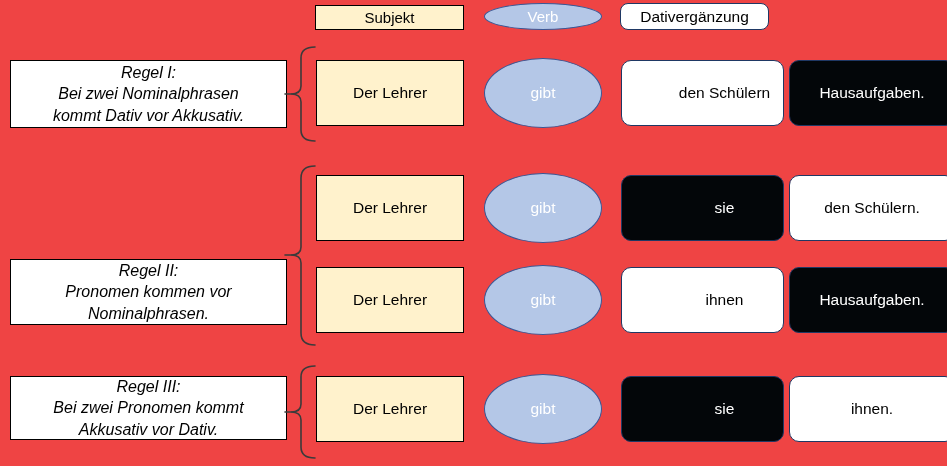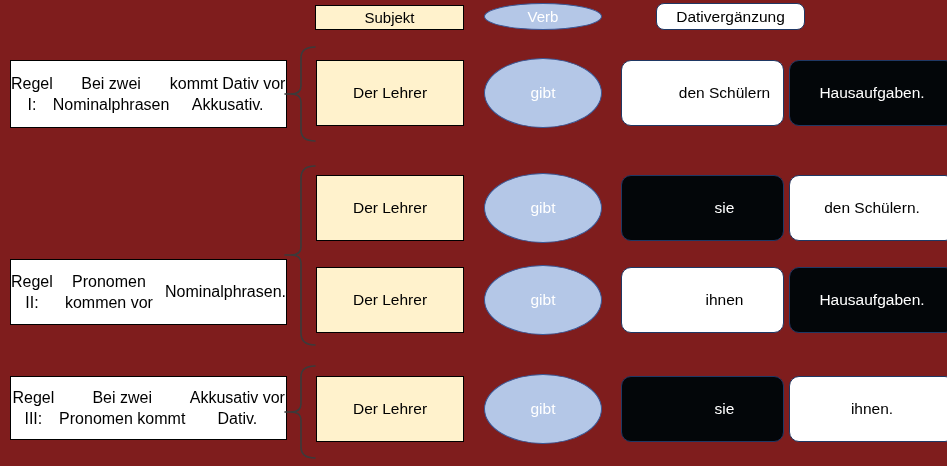--- a/index.html
+++ b/index.html
@@ -1,52 +1,52 @@
 <!DOCTYPE html>
 <html><head>
 <meta charset="utf-8">
 <style>
   html,body{margin:0;padding:0;background:#fff;}
   #canvas{
     position:relative;
     width:947px;height:466px;
-    background:#7f1d1d;
+    background:#ef4444;
     font-family:"Liberation Sans", sans-serif;
     color:#000;
     overflow:hidden;
   }
   .abs{position:absolute;box-sizing:border-box;display:flex;align-items:center;justify-content:center;text-align:center;}
 
   
   .hdr-subject{
     left:315px;top:5px;width:149px;height:25px;
     background:var(--tan);border:1.6px solid #000;
     font-size:15px;
   }
   .hdr-verb{
     left:484px;top:3px;width:118px;height:27px;
     background:var(--blue);border:1.5px solid var(--blueBorder);
     border-radius:50%;color:#fff;font-size:15px;
   }
   .hdr-dative{
-    left:656px;top:3px;width:149px;height:27px;
+    left:620px;top:3px;width:149px;height:27px;
     background:#fff;border:1.6px solid var(--navy);
     border-radius:8px;font-size:15.5px;
   }
   .hdr-accusative{
     left:789px;top:4px;width:156px;height:26px;
     background:var(--black);color:#fff;border-radius:6px;
     font-size:12.5px;font-weight:bold;
   }
 
   
   .rule{
     left:10px;width:277px;
     background:#fff;border:1.6px solid #000;
-    flex-direction:row;font-size:16px;line-height:21.5px;
+    flex-direction:column;font-size:16px;line-height:21.5px;font-style:italic;
   }
   .rule-1{top:60px;height:68px;}
   .rule-2{top:227px;height:66px;margin-top:32px;}
   .rule-3{top:376px;height:64px;}
 
   
   .subject-box{
     left:316px;width:148px;height:66px;
     background:var(--tan);border:1.2px solid #000;
     font-size:15.5px;

